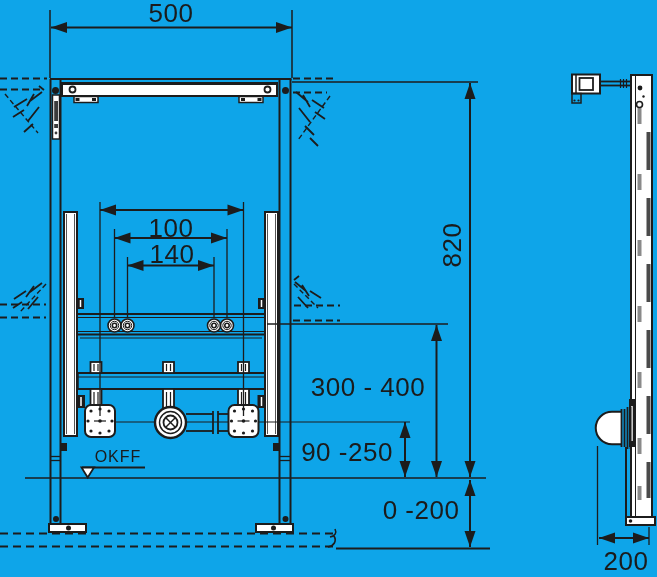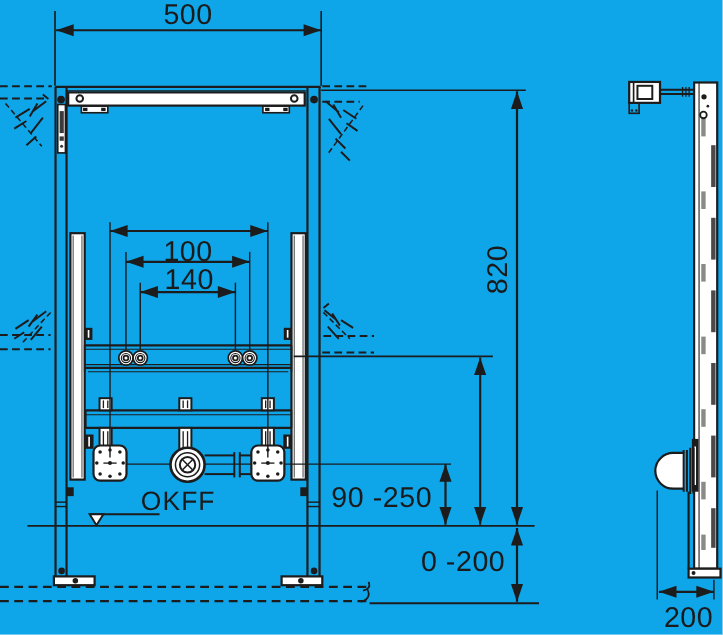--- a/index.html
+++ b/index.html
@@ -2,21 +2,21 @@
 <html><head>
 <meta charset="utf-8">
 <style>
   html,body{margin:0;padding:0;background:#ffffff;}
   #canvas{position:relative;width:657px;height:577px;background:#0ea5e9;overflow:hidden;
           font-family:"Liberation Sans",sans-serif;}
   #drawing{position:absolute;left:0;top:0;}
   .lbl{position:absolute;transform:translate(-50%,-50%);font-size:26px;color:#1b1b1b;
        white-space:pre;letter-spacing:.5px;line-height:1;}
   .lbl.rot{transform:translate(-50%,-50%) rotate(-90deg);}
-  .lbl.small{font-size:24px;letter-spacing:1px;margin-left:44px;}
+  .lbl.small{font-size:16px;letter-spacing:1px;}
   svg *{vector-effect:none;}
 </style>
 </head>
 <body>
 
 <div id="canvas">
 
 <svg id="drawing" width="657" height="577" viewBox="0 0 657 577" stroke="#1c1c1c" fill="none" stroke-width="2">
 
   <g stroke-width="1.8">
@@ -371,18 +371,19 @@
       <polygon points="599,538 615,532.5 615,543.5" fill="#1c1c1c" stroke="none"></polygon>
       <polygon points="649,538 633,532.5 633,543.5" fill="#1c1c1c" stroke="none"></polygon>
     </g>
   </g>
 </svg>
 
 <div class="lbl" style="left:171px;top:13px">500</div>
 <div class="lbl" style="left:171px;top:228px">100</div>
 <div class="lbl" style="left:172px;top:254px">140</div>
 <div class="lbl rot" style="left:452px;top:245px">820</div>
+<div class="lbl" style="left:368px;top:387px">300 - 400</div>
 <div class="lbl" style="left:347px;top:452px">90 -250</div>
 <div class="lbl" style="left:421px;top:510px">0 -200</div>
 <div class="lbl small" style="left:118px;top:457px">OKFF</div>
 <div class="lbl" style="left:626px;top:561px">200</div>
 
 </div>
 
 </body></html>

